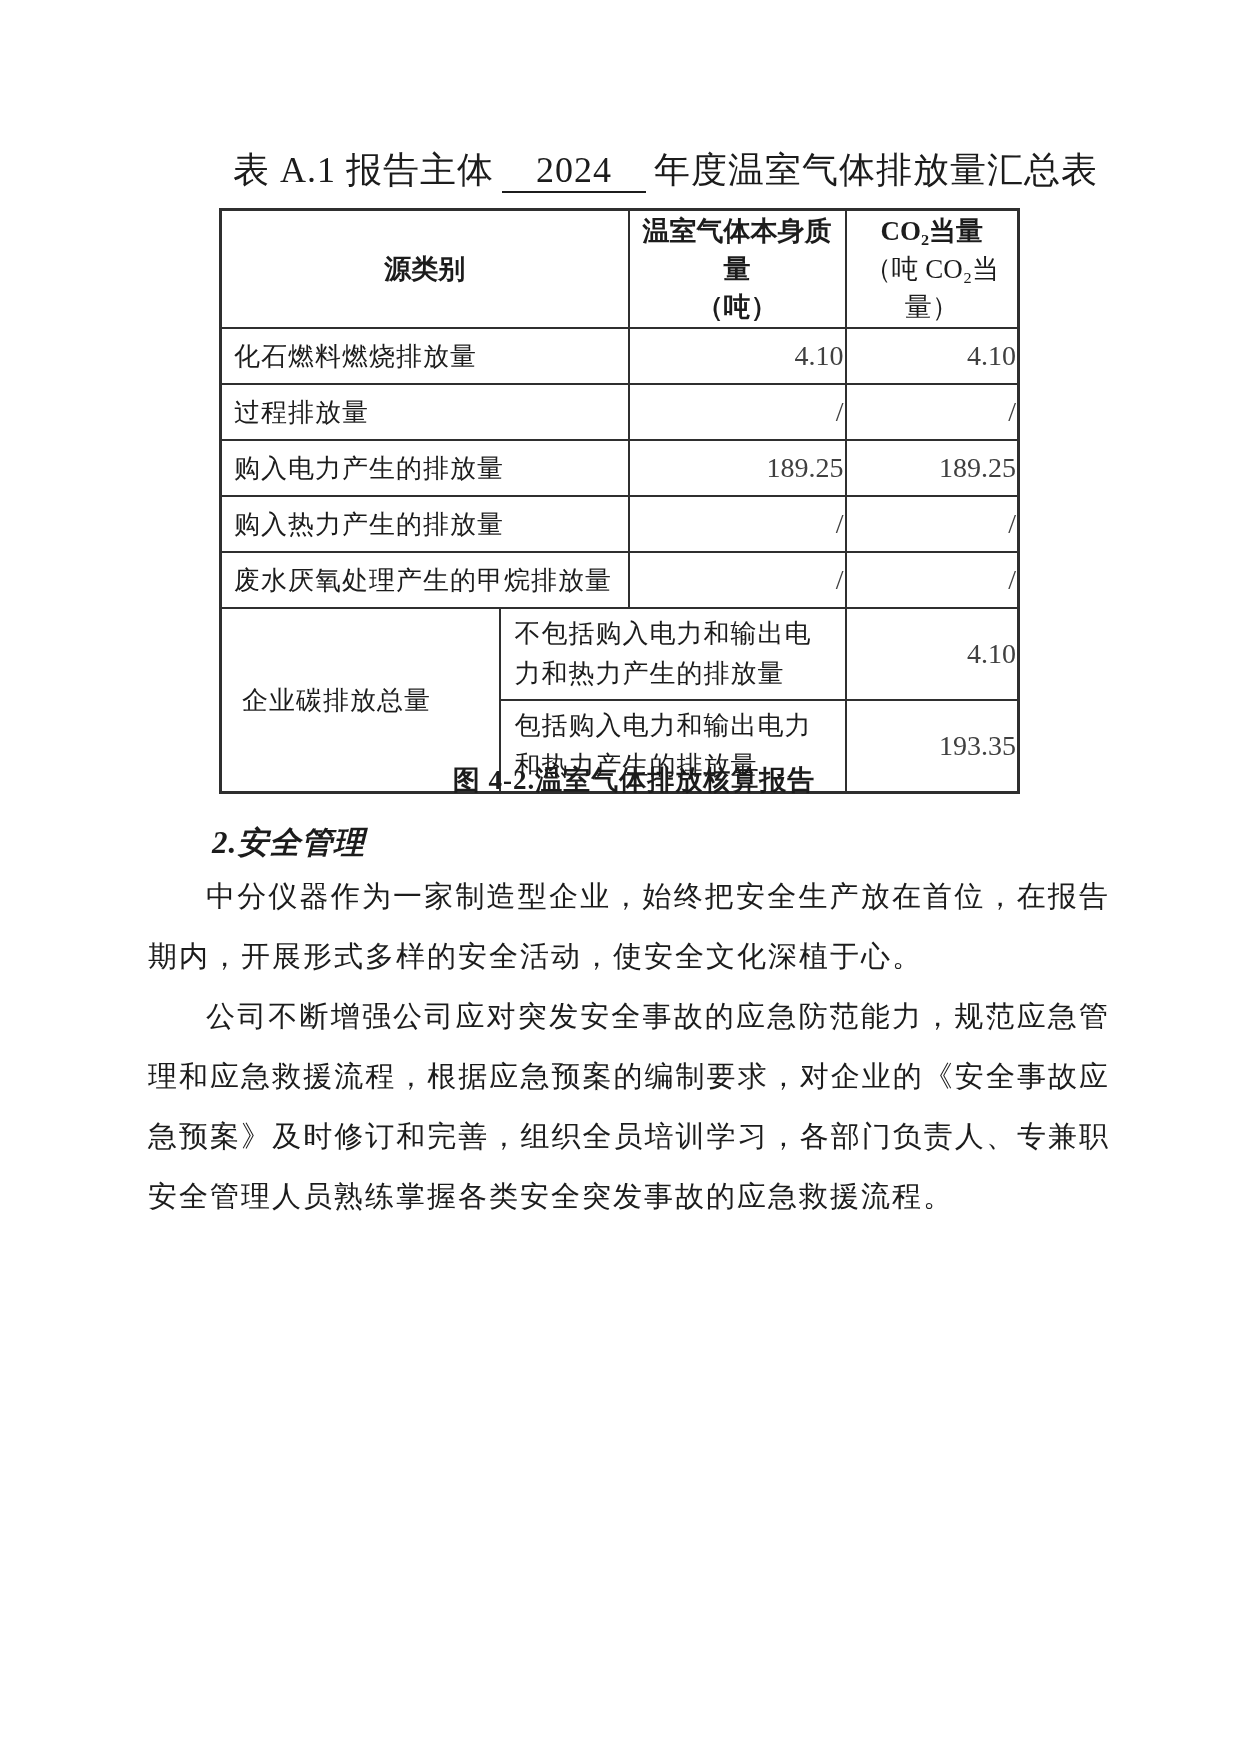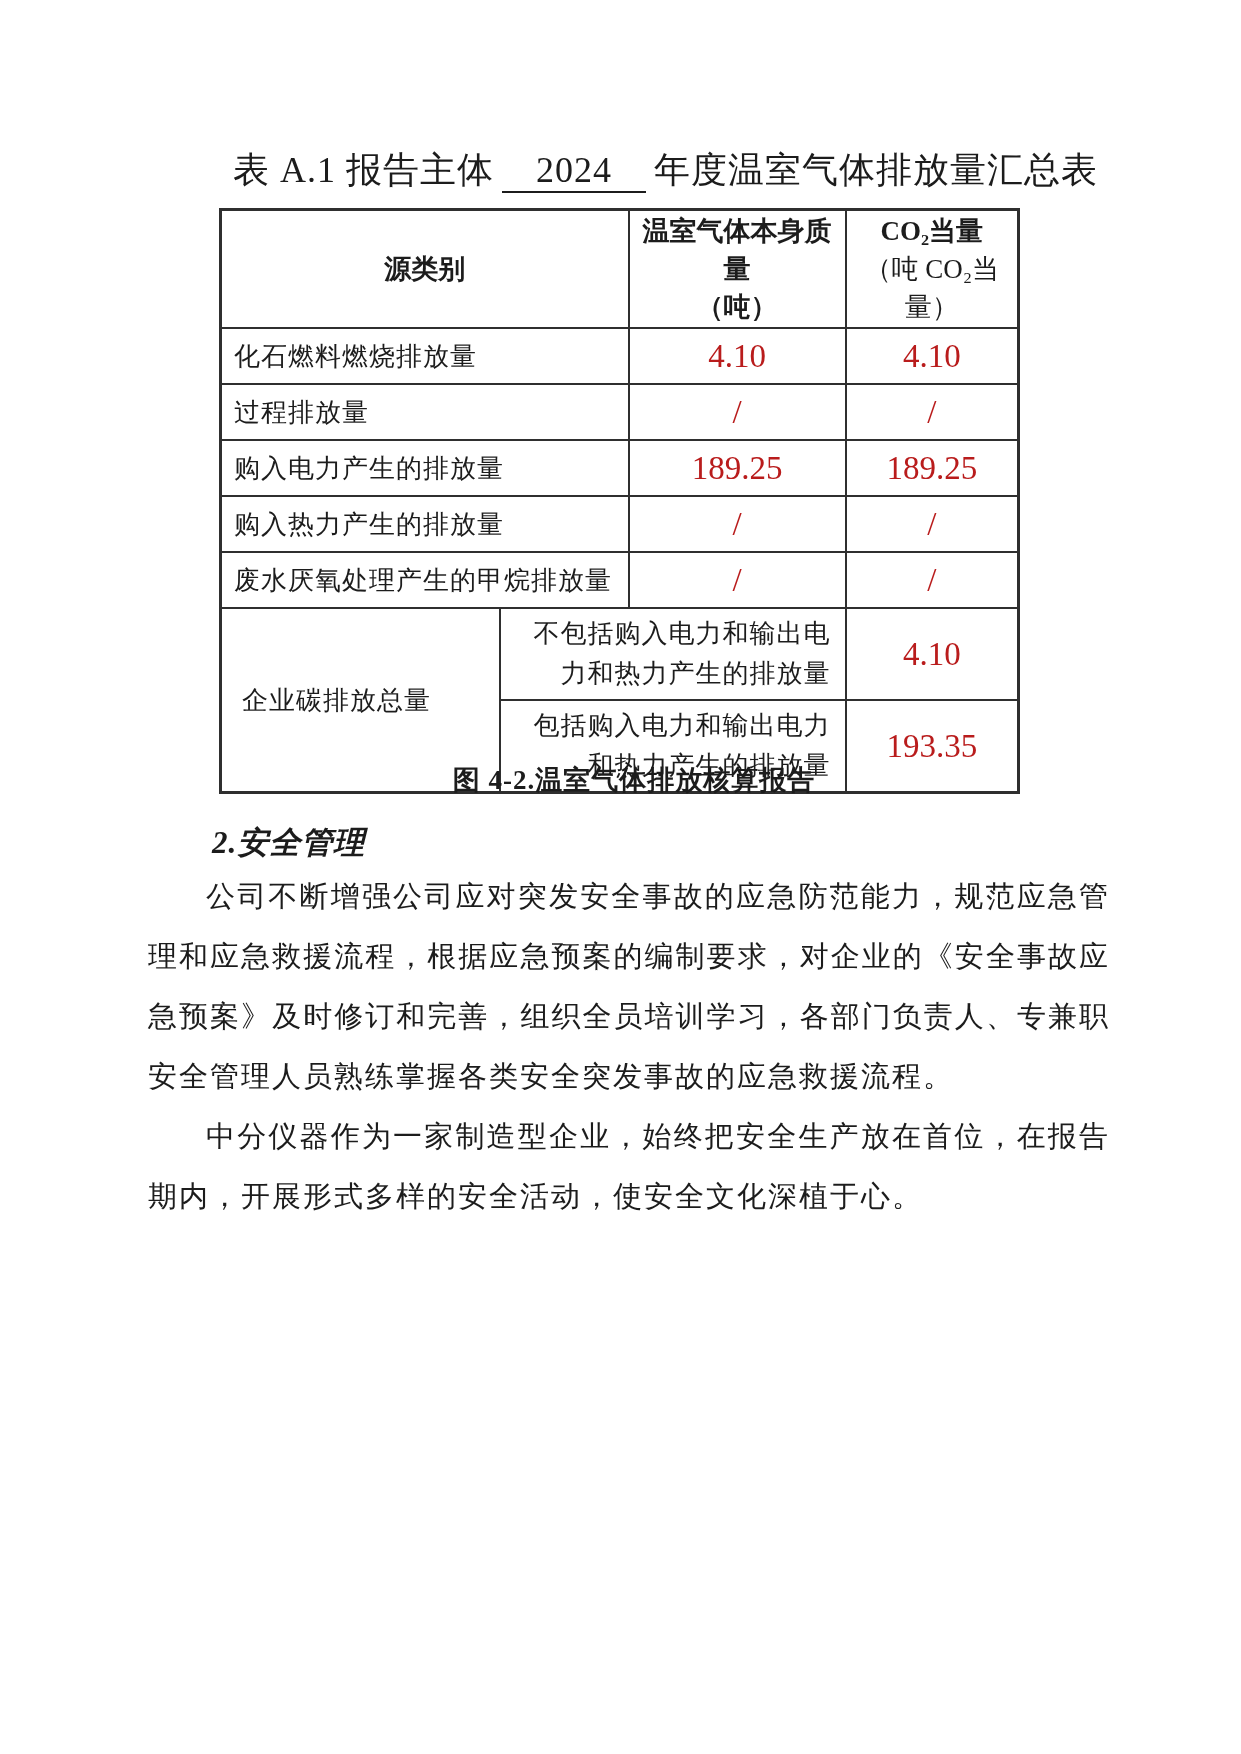--- a/index.html
+++ b/index.html
@@ -57,28 +57,28 @@
   }
   td.label {
     height: 52px;
     text-align: left;
     vertical-align: middle;
     padding-left: 12px;
     font-size: 26px;
     letter-spacing: 1px;
   }
   td.value {
-    text-align: center;
-    vertical-align: middle;
-    font-size: 33px;
-    color: #b91c1c;
+    text-align: right;
+    vertical-align: middle;
+    font-size: 28px;
+    color: #404040;
   }
   td.subdesc {
     height: 90px;
-    text-align: right;
+    text-align: left;
     vertical-align: middle;
     padding: 0 14px 0 14px;
     font-size: 26px;
     line-height: 40px;
     letter-spacing: 1px;
   }
   td.mergedlabel {
     text-align: left;
     vertical-align: middle;
     padding-left: 20px;
@@ -189,17 +189,17 @@
         <td class="value">193.35</td>
       </tr>
     </tbody>
   </table>
 
   <div class="figure-caption">图 4-2.温室气体排放核算报告</div>
 
   <div class="section-heading">2.安全管理</div>
 
   <div class="body-text">
+    <p>中分仪器作为一家制造型企业，始终把安全生产放在首位，在报告期内，开展形式多样的安全活动，使安全文化深植于心。</p>
     <p>公司不断增强公司应对突发安全事故的应急防范能力，规范应急管理和应急救援流程，根据应急预案的编制要求，对企业的《安全事故应急预案》及时修订和完善，组织全员培训学习，各部门负责人、专兼职安全管理人员熟练掌握各类安全突发事故的应急救援流程。</p>
-    <p>中分仪器作为一家制造型企业，始终把安全生产放在首位，在报告期内，开展形式多样的安全活动，使安全文化深植于心。</p>
   </div>
 
 </div>
 
 </body></html>

